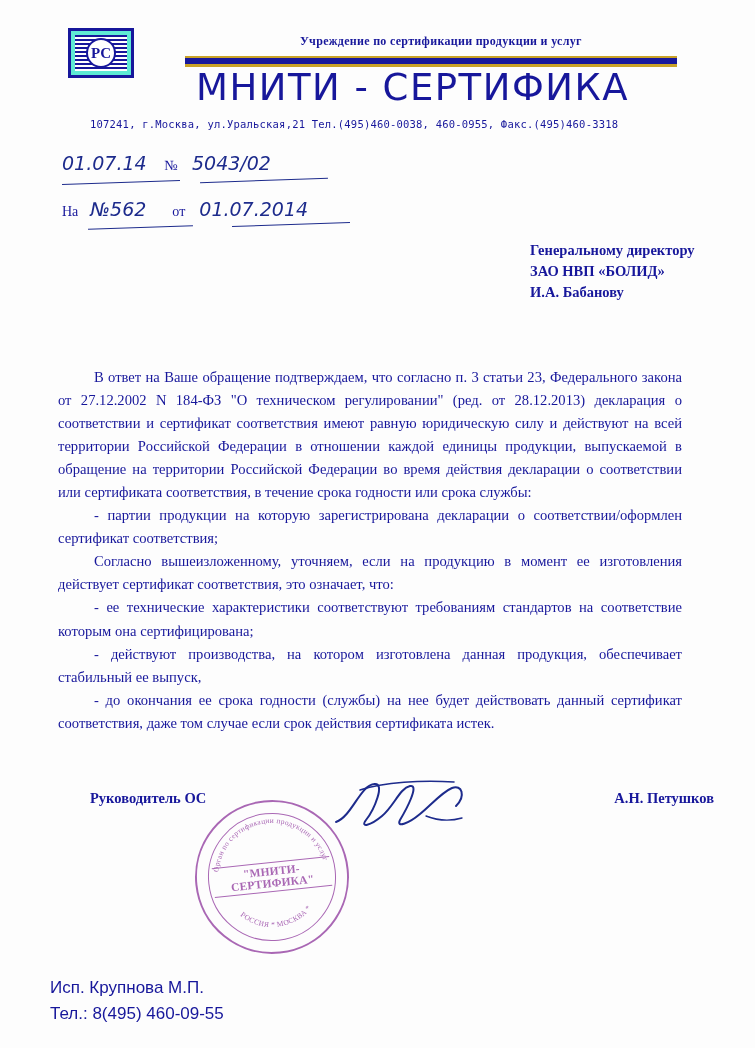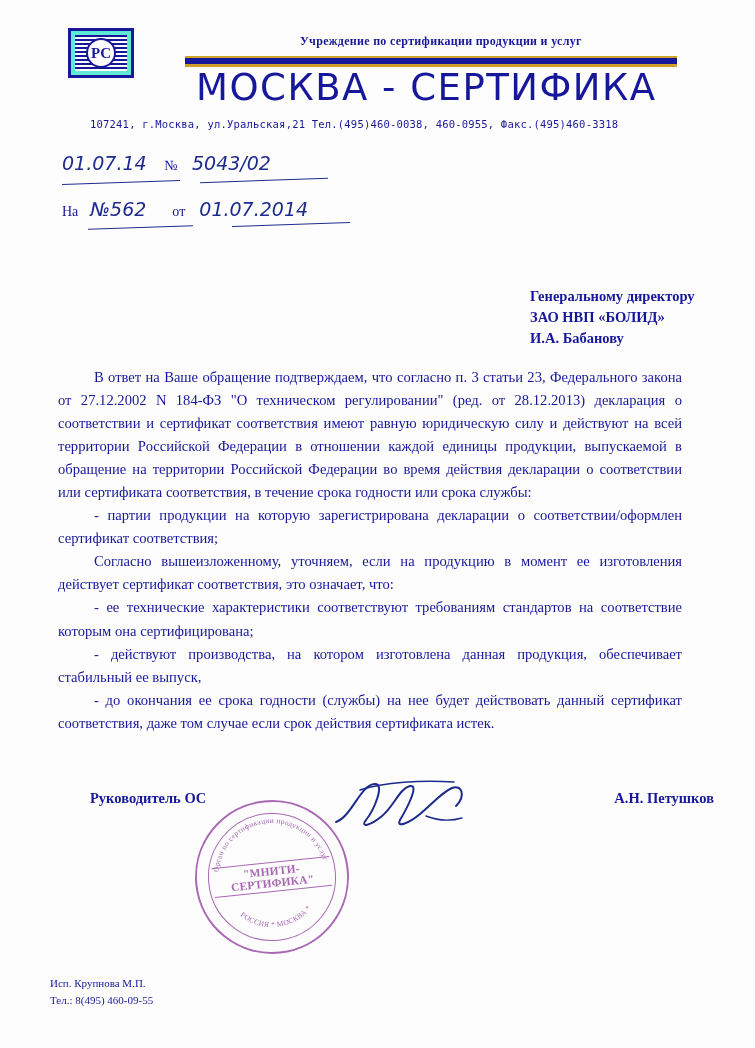--- a/index.html
+++ b/index.html
@@ -131,21 +131,20 @@
   
   .addressee {
     position: absolute;
     left: 530px; top: 240px;
     width: 215px;
     font-family: "Liberation Serif", serif;
     font-size: 14.5px;
     font-weight: bold;
     color: #17179b;
     line-height: 1.45;
-    margin-top: 46px;
   }
 
   
   .body-text {
     position: absolute;
     left: 58px; top: 366px;
     width: 640px;
     font-family: "Liberation Serif", serif;
     font-size: 14.6px;
     line-height: 1.58;
@@ -225,22 +224,22 @@
     position: absolute;
     left: 330px; top: 776px;
     width: 140px; height: 60px;
   }
   .signature svg { display: block; }
 
   
   .footer {
     position: absolute;
     left: 50px; top: 975px;
-    font-family: Liberation Serif, serif;
-    font-size: 11px;
+    font-family: Liberation Sans, sans-serif;
+    font-size: 17px;
     color: #17179b;
     line-height: 1.5;
   }
 </style>
 </head>
 <body>
 
 <div class="page">
 
   <div class="letterhead">
@@ -249,21 +248,21 @@
       <div class="logo-inner">
         <div class="logo-circle">РС</div>
       </div>
     </div>
 
     <div class="head-tagline">Учреждение по сертификации продукции и услуг</div>
 
     <div class="head-rule"></div>
     <div class="head-rule2"></div>
 
-    <div class="head-title">МОСКВА - СЕРТИФИКА</div>
+    <div class="head-title">МНИТИ - СЕРТИФИКА</div>
 
     <div class="head-contacts">107241, г.Москва, ул.Уральская,21   Тел.(495)460-0038, 460-0955, Факс.(495)460-3318</div>
   </div>
 
   <div class="hw-line1">
     <span class="hand">01.07.14</span>
     <span class="printed-label" style="margin:0 10px 0 14px;">№</span>
     <span class="hand">5043/02</span>
   </div>
   <div class="hw-underline" style="left:62px; top:182px; width:118px;"></div>

